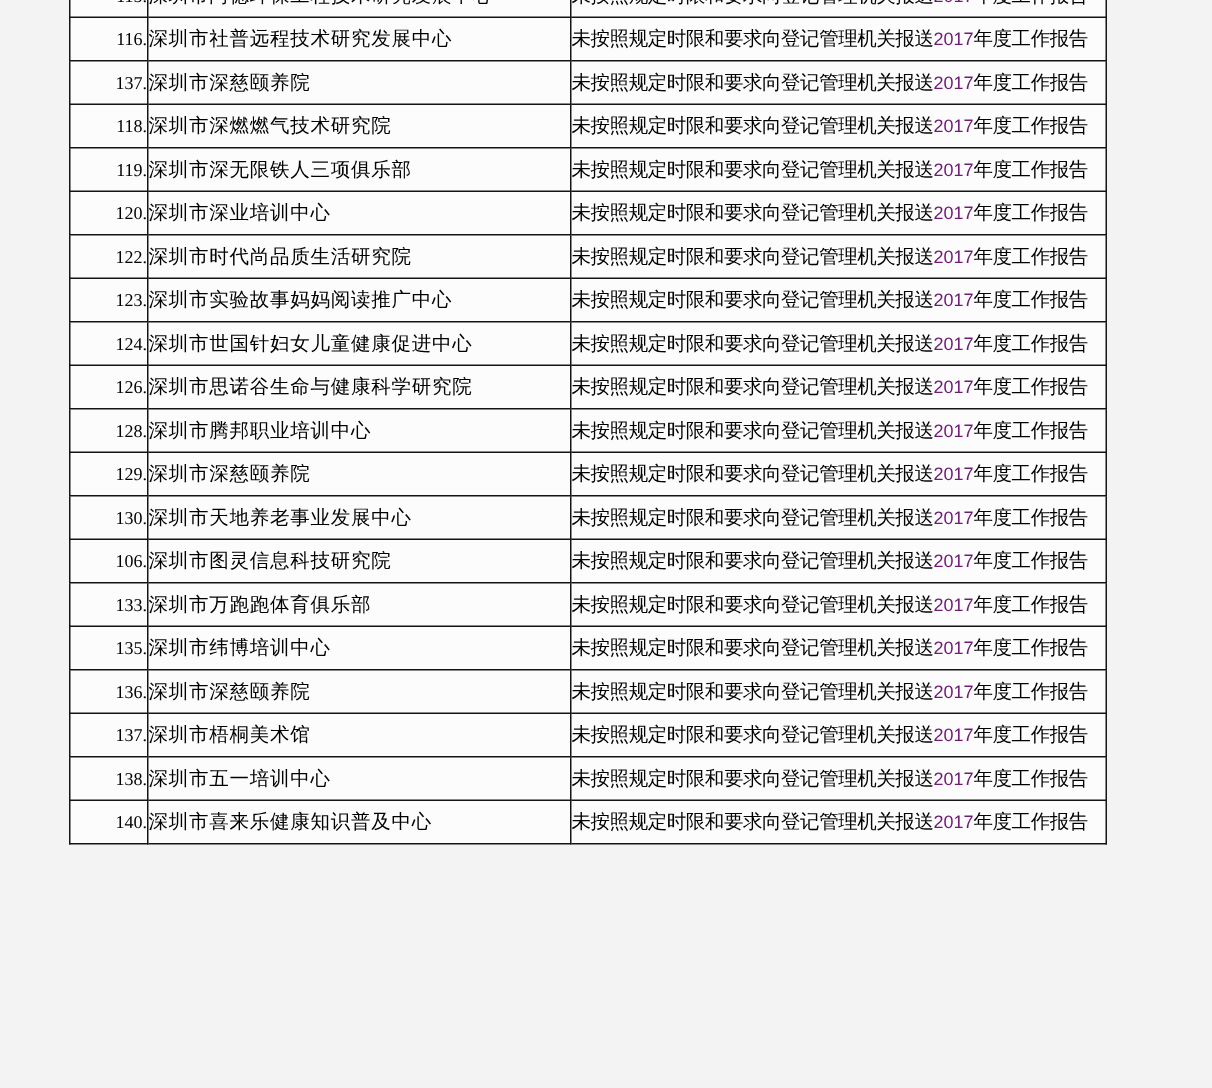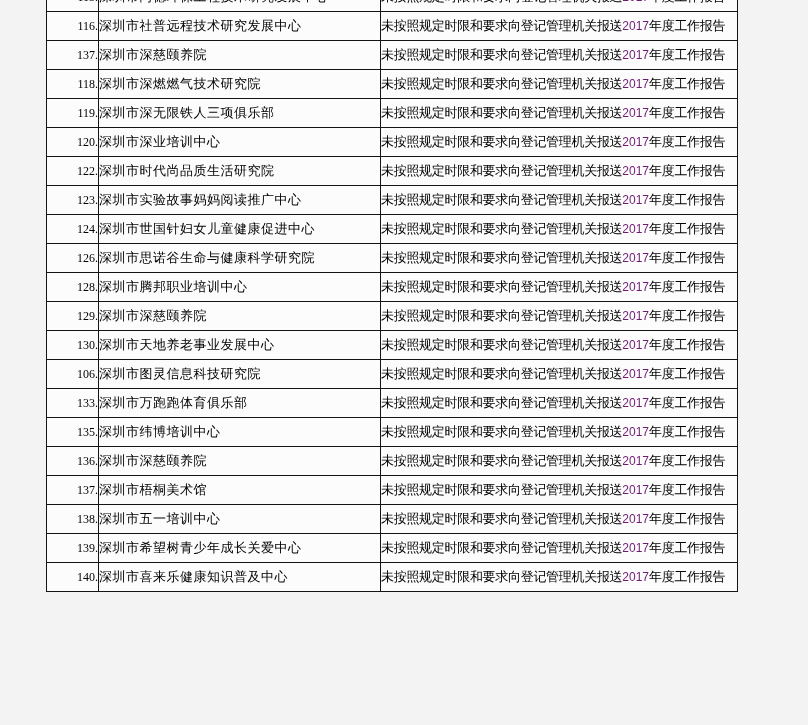--- a/index.html
+++ b/index.html
@@ -216,27 +216,20 @@
   </tr>
 
   <tr>
     <td class="col-no">138.</td>
     <td class="col-name">深圳市五一培训中心</td>
     <td class="col-reason">
       <span class="reason-prefix">未按照规定时限和要求向登记管理机关报送</span><span class="year">2017</span><span class="reason-suffix">年度工作报告</span>
     </td>
   </tr>
 
-  <tr>
-    <td class="col-no">139.</td>
-    <td class="col-name">深圳市希望树青少年成长关爱中心</td>
-    <td class="col-reason">
-      <span class="reason-prefix">未按照规定时限和要求向登记管理机关报送</span><span class="year">2017</span><span class="reason-suffix">年度工作报告</span>
-    </td>
-  </tr>
 
   <tr>
     <td class="col-no">140.</td>
     <td class="col-name">深圳市喜来乐健康知识普及中心</td>
     <td class="col-reason">
       <span class="reason-prefix">未按照规定时限和要求向登记管理机关报送</span><span class="year">2017</span><span class="reason-suffix">年度工作报告</span>
     </td>
   </tr>
 </tbody>
   </table>

